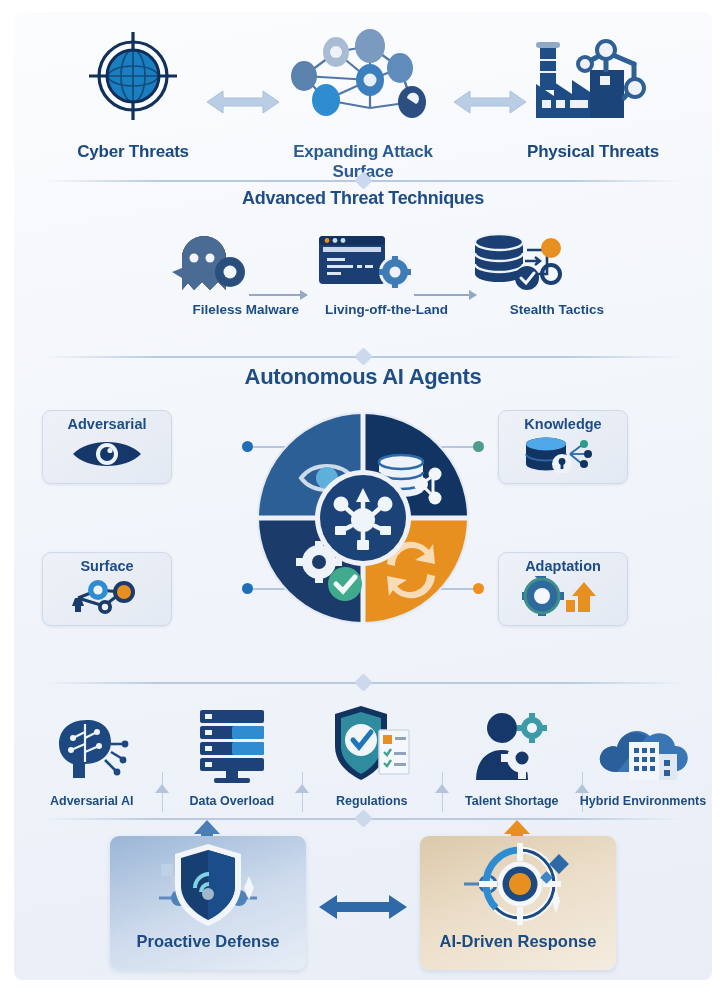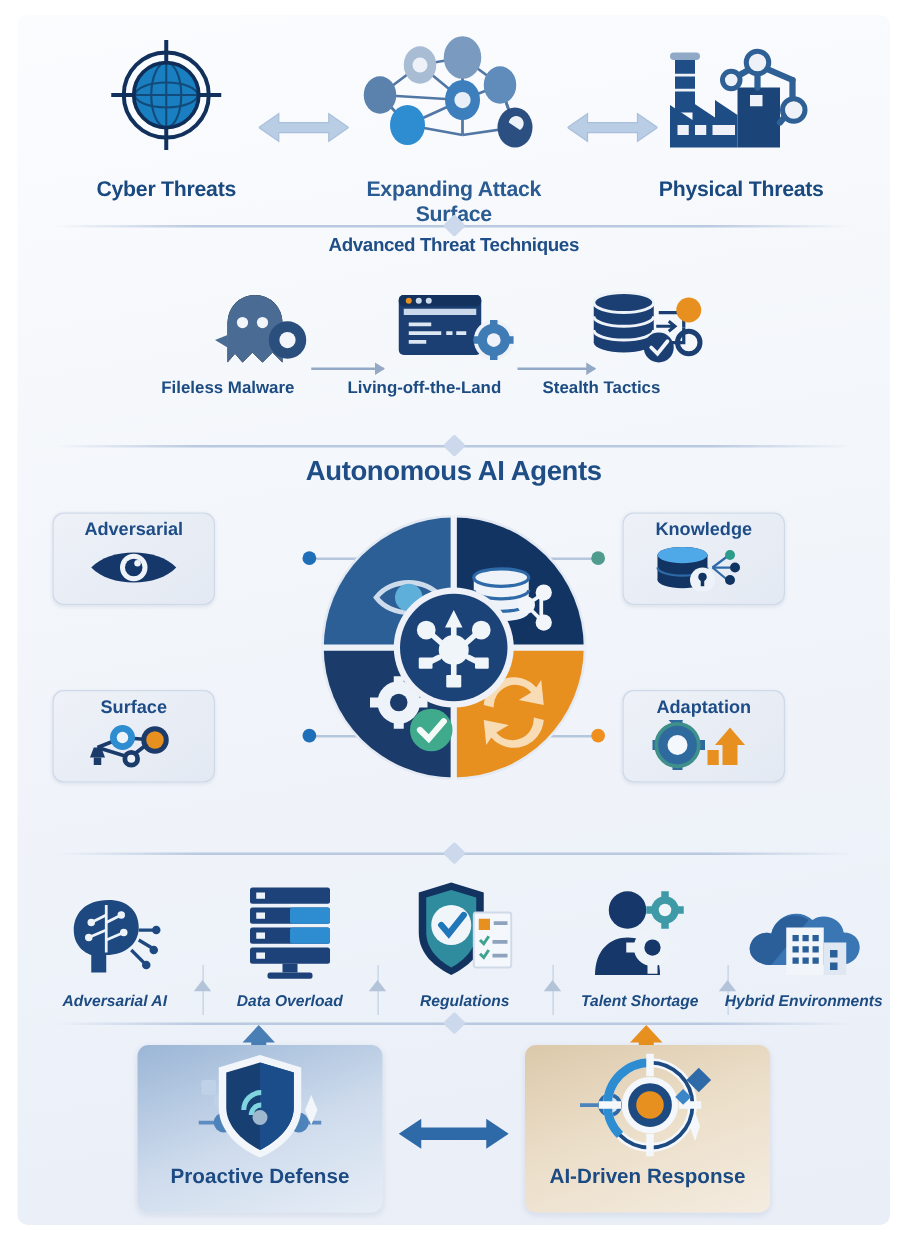--- a/index.html
+++ b/index.html
@@ -16,32 +16,32 @@
 
   
   .sec{position:absolute;left:0;width:698px;}
   .divider{position:absolute;left:30px;width:638px;height:14px;}
   .divider .ln{position:absolute;top:6px;left:0;width:100%;height:2px;
     background:linear-gradient(90deg,rgba(180,198,224,0) 0%,#b9c9e0 18%,#b9c9e0 82%,rgba(180,198,224,0) 100%);}
   .divider .dia{position:absolute;left:50%;top:0;width:13px;height:13px;margin-left:-6.5px;
     background:#ccd9ec;transform:rotate(45deg);border-radius:2px;}
 
   .lbl{color:#19497f;font-weight:bold;text-align:center;letter-spacing:-.2px;}
-  .sec-title{color:#1f4d86;font-weight:bold;text-align:center;font-size:15px;letter-spacing:-.3px;}
+  .sec-title{color:#1f4d86;font-weight:bold;text-align:center;font-size:18px;letter-spacing:-.3px;}
 
   
   .r1{top:14px;height:148px;}
   .r1 .cell{position:absolute;width:190px;text-align:center;}
   .r1 .ico{height:100px;display:flex;align-items:center;justify-content:center;}
   .r1 .cap{font-size:17px;margin-top:16px;}
   .dblarrow{position:absolute;top:62px;width:72px;height:28px;}
 
   
   .r2{top:176px;height:160px;}
-  .r2 .cell{position:absolute;width:170px;text-align:left;top:40px;}
+  .r2 .cell{position:absolute;width:170px;text-align:right;top:40px;}
   .r2 .ico{height:66px;display:flex;align-items:center;justify-content:center;}
   .r2 .cap{font-size:13.5px;margin-top:8px;color:#1d4c83;font-weight:bold;}
   .flowline{position:absolute;top:106px;height:2px;background:#93a9c6;}
   .flowline:after{content:"";position:absolute;right:-1px;top:-4px;
     border-left:8px solid #93a9c6;border-top:5px solid transparent;border-bottom:5px solid transparent;}
 
   
   .r3{top:352px;height:310px;}
   .wheel{position:absolute;left:50%;margin-left:-108px;top:46px;width:216px;height:216px;}
   .qcard{position:absolute;width:128px;height:72px;border-radius:9px;
@@ -49,21 +49,21 @@
     border:1px solid #cfd9e8;box-shadow:0 1px 3px rgba(40,70,120,.10);}
   .qcard .qt{font-size:14.5px;font-weight:bold;color:#1d4c86;text-align:center;margin-top:5px;}
   .qcard .qi{height:44px;display:flex;align-items:center;justify-content:center;}
   .conn{position:absolute;height:2px;background:#b6c6dc;}
   .dot{position:absolute;width:11px;height:11px;border-radius:50%;}
 
   
   .r4{top:676px;height:130px;}
   .ch{position:absolute;top:10px;width:139.6px;text-align:center;}
   .ch .ico{height:86px;display:flex;align-items:flex-end;justify-content:center;padding-bottom:4px;}
-  .ch .cap{font-size:12.5px;font-weight:bold;color:#1d4c83;margin-top:6px;white-space:nowrap;font-style:italic;}
+  .ch .cap{font-size:12.5px;font-weight:bold;color:#1d4c83;margin-top:6px;white-space:nowrap;}
   .vdiv{position:absolute;top:84px;width:1px;height:40px;background:#c2cfe2;}
   .tri{position:absolute;top:96px;width:0;height:0;
        border-left:7px solid transparent;border-right:7px solid transparent;border-bottom:9px solid #b3c4da;}
 
   
   .r5{top:814px;height:154px;}
   .bcard{position:absolute;top:10px;width:196px;height:134px;border-radius:9px;
     box-shadow:0 2px 5px rgba(40,70,120,.12);overflow:hidden;}
   .bcard.blue{left:96px;background:linear-gradient(160deg,#9bb6d6 0%,#cfdced 55%,#e6edf6 100%);}
   .bcard.tan{left:406px;background:linear-gradient(160deg,#dcc9ab 0%,#ecdfca 50%,#f4ece0 100%);}

